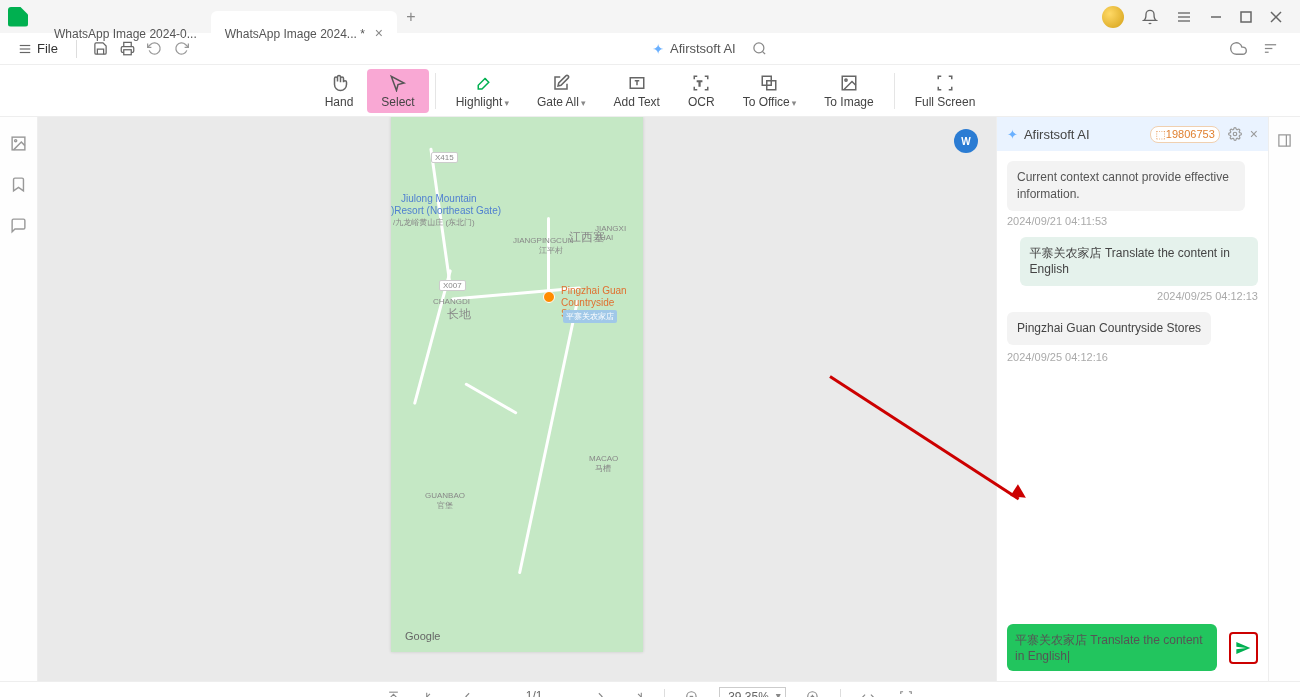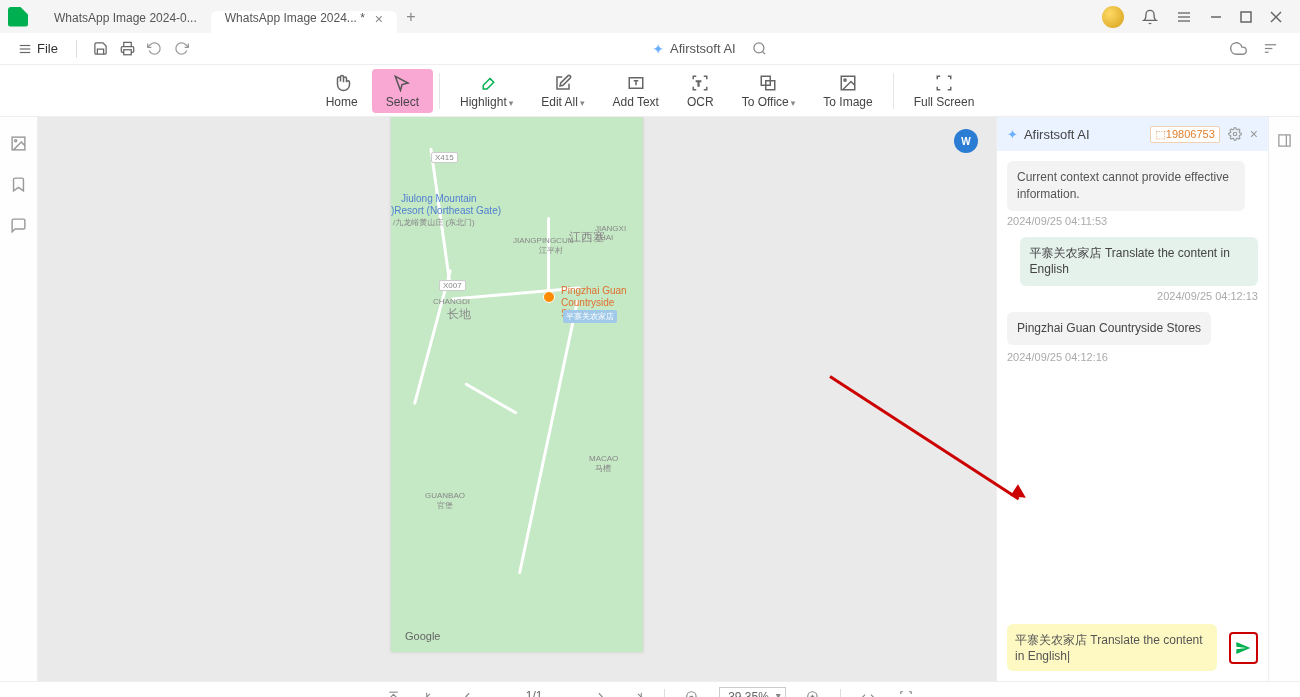--- a/index.html
+++ b/index.html
@@ -1,21 +1,21 @@
 <!DOCTYPE html>
 <html><head>
 <meta charset="utf-8">
 <style>
 * { margin: 0; padding: 0; box-sizing: border-box; font-family: -apple-system, BlinkMacSystemFont, "Segoe UI", sans-serif; }
 body { width: 1300px; height: 697px; background: #f5f5f5; overflow: hidden; position: relative; }
 
 
 .title-bar { height: 33px; background: #f5f5f5; display: flex; align-items: center; padding-left: 8px; }
 .logo { width: 20px; height: 20px; background: #00b050; border-radius: 3px; margin-right: 12px; clip-path: polygon(0 100%, 0 0, 60% 0, 100% 40%, 100% 100%); }
-.tab { height: 30px; padding: 0 14px; display: flex; align-items: flex-start; font-size: 12px; color: #555; gap: 10px; border-radius: 6px 6px 0 0; margin-top: 18px; cursor: pointer; }
+.tab { height: 30px; padding: 0 14px; display: flex; align-items: flex-end; font-size: 12px; color: #555; gap: 10px; border-radius: 6px 6px 0 0; margin-top: 18px; cursor: pointer; }
 .tab.active { background: #fff; }
 .tab-close { color: #888; font-size: 14px; }
 .tab-add { width: 28px; display: flex; justify-content: center; color: #888; font-size: 16px; cursor: pointer; }
 .title-right { margin-left: auto; display: flex; align-items: center; gap: 18px; padding-right: 18px; }
 .title-right .user-avatar { width: 22px; height: 22px; border-radius: 50%; background: radial-gradient(circle at 35% 35%, #ffd966, #d4a017); }
 .title-right span { color: #666; cursor: pointer; }
 
 
 .menu-bar { height: 32px; background: #fff; display: flex; align-items: center; padding: 0 10px; border-bottom: 1px solid #eee; }
 .file-btn { display: flex; align-items: center; gap: 5px; font-size: 13px; color: #333; padding: 3px 8px; cursor: pointer; }
@@ -55,32 +55,32 @@
 .doc-word-btn { position: absolute; top: 12px; right: 18px; width: 24px; height: 24px; background: #2b7cd3; border-radius: 50%; display:flex; align-items:center; justify-content:center; color:#fff; font-size:10px; font-weight:bold; cursor:pointer; }
 
 
 .arrow-line { position: absolute; width: 225px; height: 3px; background: #cc0000; transform-origin: left center; transform: rotate(33deg); top: 375px; left: 830px; }
 .arrow-head { position: absolute; width: 0; height: 0; border-left: 14px solid #cc0000; border-top: 7px solid transparent; border-bottom: 7px solid transparent; top: 487px; left: 1013px; transform: rotate(33deg); }
 
 
 .ai-panel { width: 272px; background: #fff; border-left: 1px solid #eee; display: flex; flex-direction: column; }
 .ai-header { height: 34px; background: #eaf3ff; display: flex; align-items: center; padding: 0 10px; font-size: 13px; color: #444; gap: 6px; }
 .ai-header-right { margin-left: auto; display: flex; align-items: center; gap: 8px; font-size: 12px;}
-.ai-badge { background: #fff; color: #e08030; font-size: 11px; padding: 1px 4px; border-radius: 2px; border: 1px solid #f0d0b0; }
+.ai-badge { background: #fff; color: #e08030; font-size: 11px; padding: 1px 4px; border-radius: 8px; border: 1px solid #f0d0b0; }
 .ai-gear { color: #999; cursor: pointer; }
 .ai-close { color: #999; cursor: pointer; font-size: 14px; }
 .ai-chat { flex: 1; padding: 10px; overflow-y: auto; font-size: 12px; }
 .msg { border-radius: 6px; padding: 8px 10px; margin-bottom: 2px; max-width: 95%; line-height: 1.4; }
 .msg.system { background: #f3f3f3; color: #555; }
 .msg.user { background: #e5f2ec; color: #444; margin-left: auto; }
 .msg.reply { background: #f3f3f3; color: #444; display: inline-block; }
 .timestamp { font-size: 11px; color: #aaa; margin: 4px 0 10px 0; }
 .timestamp.right { text-align: right; }
 .ai-input-area { padding: 10px; }
-.ai-input-box { background: #fef9c3; border-radius: 6px; padding: 8px; display: flex; align-items: center; color:#555; font-size: 12px; min-height: 42px; }
+.ai-input-box { background: #22c55e; border-radius: 6px; padding: 8px; display: flex; align-items: center; color:#555; font-size: 12px; min-height: 42px; }
 .ai-input-text { flex: 1; }
 .ai-send { width: 36px; height: 32px; border: 2px solid #cc0000; border-radius: 4px; display: flex; align-items: center; justify-content: center; cursor: pointer; background: #fff; margin-left: 6px;}
 .ai-send-icon { color: #00b050; }
 
 .right-sidebar { width: 32px; background: #fefefe; border-left: 1px solid #eee; display:flex; flex-direction:column; align-items:center; padding-top:16px; }
 .right-sidebar span { color: #999; font-size: 15px; cursor: pointer; }
 
 
 .bottom-bar { height: 30px; background: #fff; border-top: 1px solid #eee; display: flex; align-items: center; justify-content: center; gap: 16px; font-size: 12px; color: #666; }
 .bottom-bar .nav-icon { color: #888; cursor: pointer; font-size: 13px; padding: 2px 4px; }
@@ -199,21 +199,21 @@
   </div>
 </div>
 
 <div class="toolbar">
   <div class="tool-btn">
     <span class="ticon">
         <svg width="18" height="18" viewBox="0 0 24 24" fill="none" stroke="#666" stroke-width="2">
           <path d="M18 11V6a2 2 0 0 0-4 0v5M14 10V4a2 2 0 0 0-4 0v6M10 10V6a2 2 0 0 0-4 0v8a8 8 0 0 0 16 0v-3a2 2 0 0 0-4 0"></path>
         </svg>
       </span>
-    <span>Home</span>
+    <span>Hand</span>
   </div>
   <div class="tool-btn selected">
     <span class="ticon">
         <svg width="18" height="18" viewBox="0 0 24 24" fill="none" stroke="#555" stroke-width="2">
           <path d="M3 3l7 19 2-8 8-2z"></path>
         </svg>
       </span>
     <span>Select</span>
   </div>
   <div class="tool-divider"></div>
@@ -226,21 +226,21 @@
       </span>
     <span><span>Highlight</span><span class="dropdown-caret">▾</span></span>
   </div>
   <div class="tool-btn">
     <span class="ticon">
         <svg width="18" height="18" viewBox="0 0 24 24" fill="none" stroke="#666" stroke-width="2">
           <path d="M11 4H4v16h16v-7"></path>
           <path d="M18.5 2.5a2 2 0 0 1 3 3L12 15l-4 1 1-4z"></path>
         </svg>
       </span>
-    <span><span>Edit All</span><span class="dropdown-caret">▾</span></span>
+    <span><span>Gate All</span><span class="dropdown-caret">▾</span></span>
   </div>
   <div class="tool-btn">
     <span class="ticon">
         <svg width="18" height="18" viewBox="0 0 24 24" fill="none" stroke="#666" stroke-width="2">
           <rect x="3" y="5" width="18" height="14"></rect>
           <line x1="9" y1="9" x2="15" y2="9"></line>
           <line x1="12" y1="9" x2="12" y2="15"></line>
         </svg>
       </span>
     <span>Add Text</span>
@@ -350,21 +350,21 @@
             <svg width="14" height="14" viewBox="0 0 24 24" fill="none" stroke="#999" stroke-width="2">
               <circle cx="12" cy="12" r="3"></circle>
               <path d="M19.4 15a1.65 1.65 0 0 0 .33 1.82l.06.06a2 2 0 1 1-2.83 2.83l-.06-.06a1.65 1.65 0 0 0-1.82-.33 1.65 1.65 0 0 0-1 1.51V21a2 2 0 0 1-4 0v-.09a1.65 1.65 0 0 0-1-1.51 1.65 1.65 0 0 0-1.82.33l-.06.06a2 2 0 1 1-2.83-2.83l.06-.06a1.65 1.65 0 0 0 .33-1.82 1.65 1.65 0 0 0-1.51-1H3a2 2 0 0 1 0-4h.09a1.65 1.65 0 0 0 1.51-1 1.65 1.65 0 0 0-.33-1.82l-.06-.06a2 2 0 1 1 2.83-2.83l.06.06a1.65 1.65 0 0 0 1.82.33h0a1.65 1.65 0 0 0 1-1.51V3a2 2 0 0 1 4 0v.09a1.65 1.65 0 0 0 1 1.51h0a1.65 1.65 0 0 0 1.82-.33l.06-.06a2 2 0 1 1 2.83 2.83l-.06.06a1.65 1.65 0 0 0-.33 1.82v0a1.65 1.65 0 0 0 1.51 1H21a2 2 0 0 1 0 4h-.09a1.65 1.65 0 0 0-1.51 1z"></path>
             </svg>
           </span>
         <span class="ai-close">×</span>
       </div>
     </div>
     <div class="ai-chat">
       <div class="msg system">Current context cannot provide effective information.</div>
-      <div class="timestamp">2024/09/25 04:11:53</div>
+      <div class="timestamp">2024/09/21 04:11:53</div>
       <div class="msg user">平寨关农家店  Translate the content in English</div>
       <div class="timestamp right">2024/09/25 04:12:13</div>
       <div class="msg reply">Pingzhai Guan Countryside Stores</div>
       <div class="timestamp">2024/09/25 04:12:16</div>
     </div>
     <div class="ai-input-area">
       <div style="display:flex; align-items:center; gap:6px;">
         <div class="ai-input-box">
           <span class="ai-input-text">平寨关农家店  Translate the content in English|</span>
         </div>

